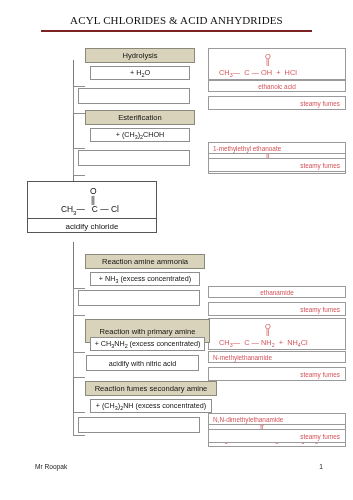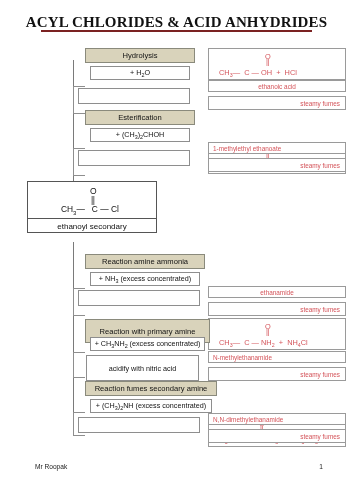--- a/index.html
+++ b/index.html
@@ -18,22 +18,22 @@
 
   
   .title-area {
     position: absolute;
     left: 0; top: 14px;
     width: 353px;
     text-align: center;
   }
   .doc-title {
     font-family: "Liberation Serif", serif;
-    font-size: 15px;
-    font-weight: bold;
+    font-size: 11px;
+    font-weight: normal;
     letter-spacing: 0.15px;
     color: #111;
     white-space: nowrap;
   }
   .title-rule {
     position: absolute;
     left: 41px; top: 30px;
     width: 271px;
     height: 2.4px;
     background: #7b2222;
@@ -237,21 +237,21 @@
 </div>
 <div class="prod fumes-row" style="left:208px; top:158px; width:138px; height:14px;">
   <span>steamy fumes</span>
 </div>
 
 <div class="central-frame" style="left:27px; top:181px; width:130px; height:52px;">
   <span class="c-o" style="left:62px; top:4px;">O</span>
   <span class="c-bond" style="left:63px; top:15px;">||</span>
   <span class="c-main" style="left:33px; top:22px;">CH<sub>3</sub>—&nbsp;&nbsp; C — Cl</span>
   <div class="c-name" style="left:-1px; top:36px; width:130px; height:16px;">
-    <span>ethanoyl secondary</span>
+    <span>acidify chloride</span>
   </div>
 </div>
 
 <div class="group-frame" style="left:73px; top:288px; width:12px; height:28px;"></div>
 
 <div class="box hdr" style="left:85px; top:254px; width:120px; height:15px;">
   <span>Reaction amine ammonia</span>
 </div>
 <div class="box cond" style="left:90px; top:272px; width:110px; height:14px;">
   <span>+ NH<sub>3</sub> (excess concentrated)</span>
@@ -271,21 +271,21 @@
 </div>
 
 <div class="group-frame" style="left:73px; top:352px; width:12px; height:26px;"></div>
 
 <div class="box hdr" style="left:85px; top:319px; width:125px; height:24px;">
   <span>Reaction with primary amine</span>
 </div>
 <div class="box cond" style="left:90px; top:337px; width:115px; height:14px;">
   <span>+ CH<sub>3</sub>NH<sub>2</sub> (excess concentrated)</span>
 </div>
-<div class="box cond" style="left:86px; top:355px; width:113px; height:26px;">
+<div class="box cond" style="left:86px; top:355px; width:113px; height:16px;">
   <span>acidify with nitric acid</span>
 </div>
 
 <div class="prod formula-box" style="left:208px; top:319px; width:138px; height:32px;">
   <span class="f-o" style="left:50px;">O</span>
   <span class="f-bond" style="left:51px;">||</span>
   <span class="f-main" style="left:5px;">CH<sub>3</sub>—&nbsp; C —NHCH<sub>3</sub>&nbsp; +&nbsp; CH<sub>3</sub>NH<sub>3</sub>Cl</span>
 </div>
 <div class="prod name-row" style="left:208px; top:351px; width:138px; height:12px;">
   <span>N-methylethanamide</span>

